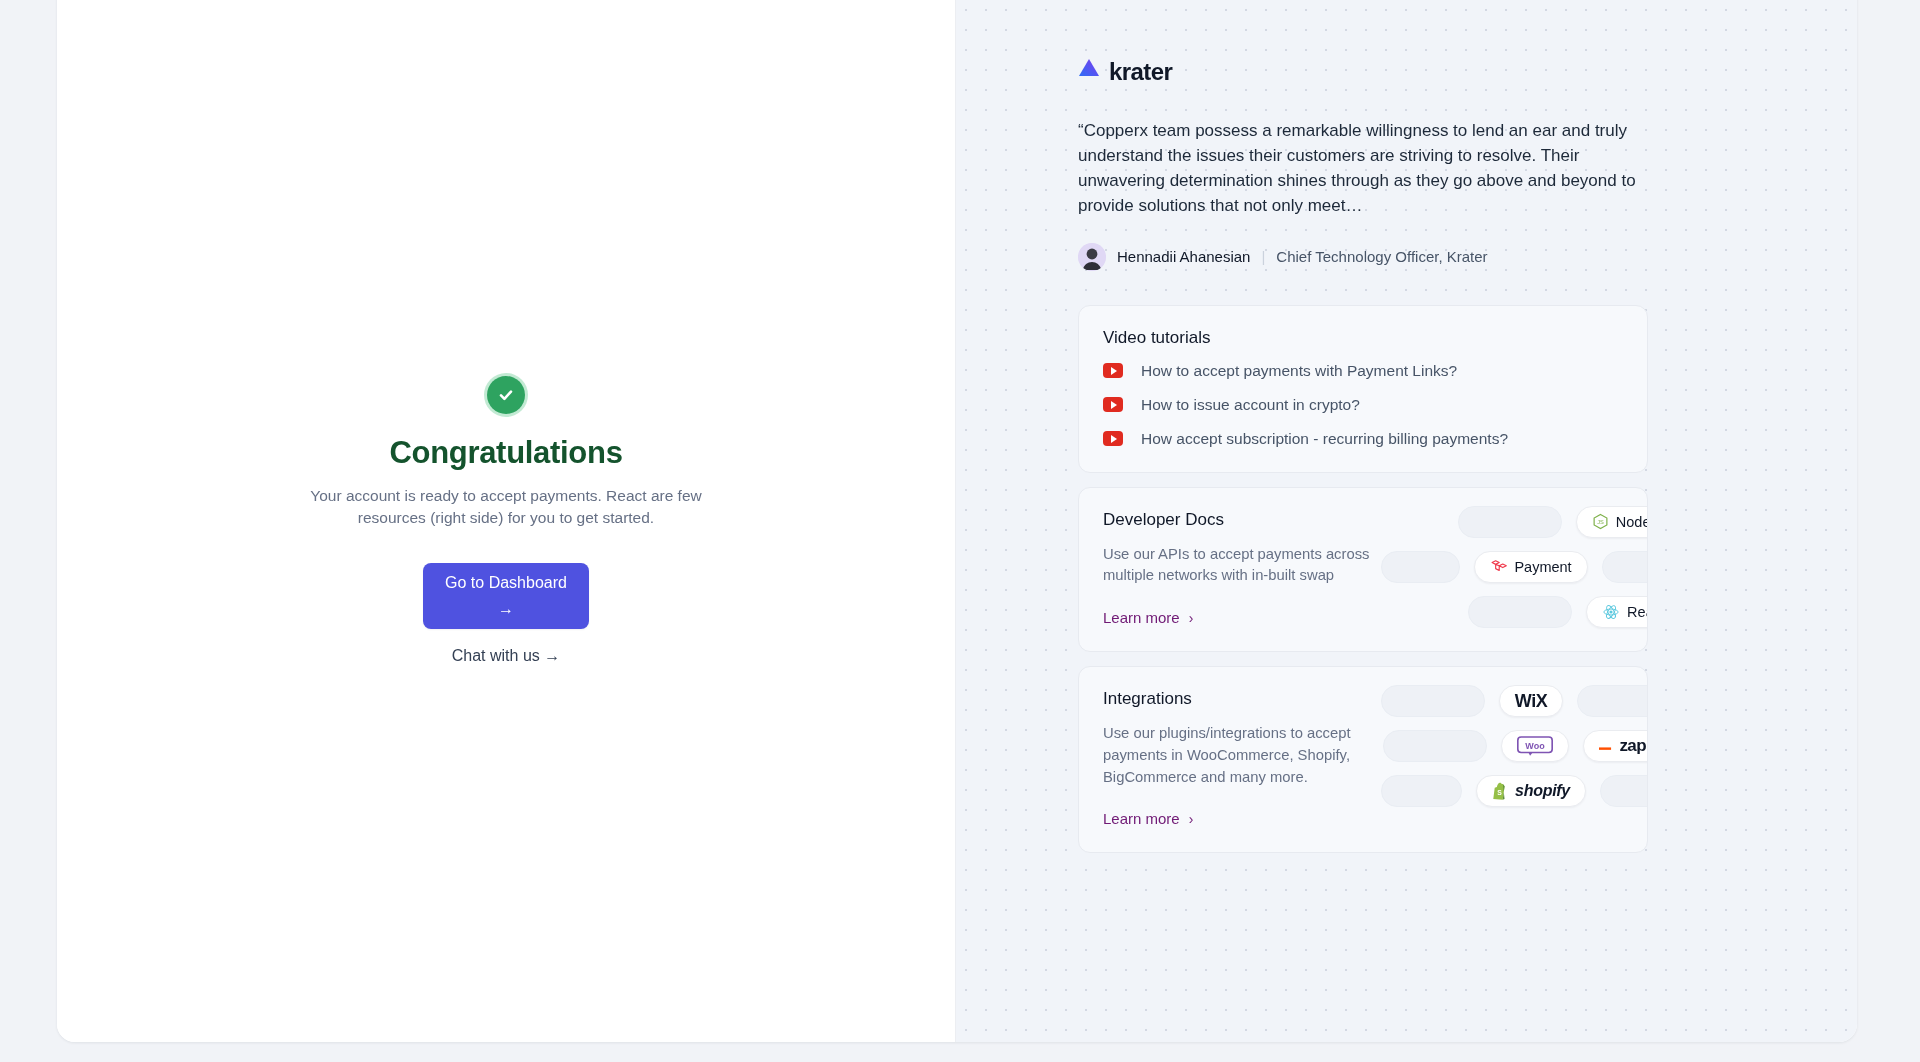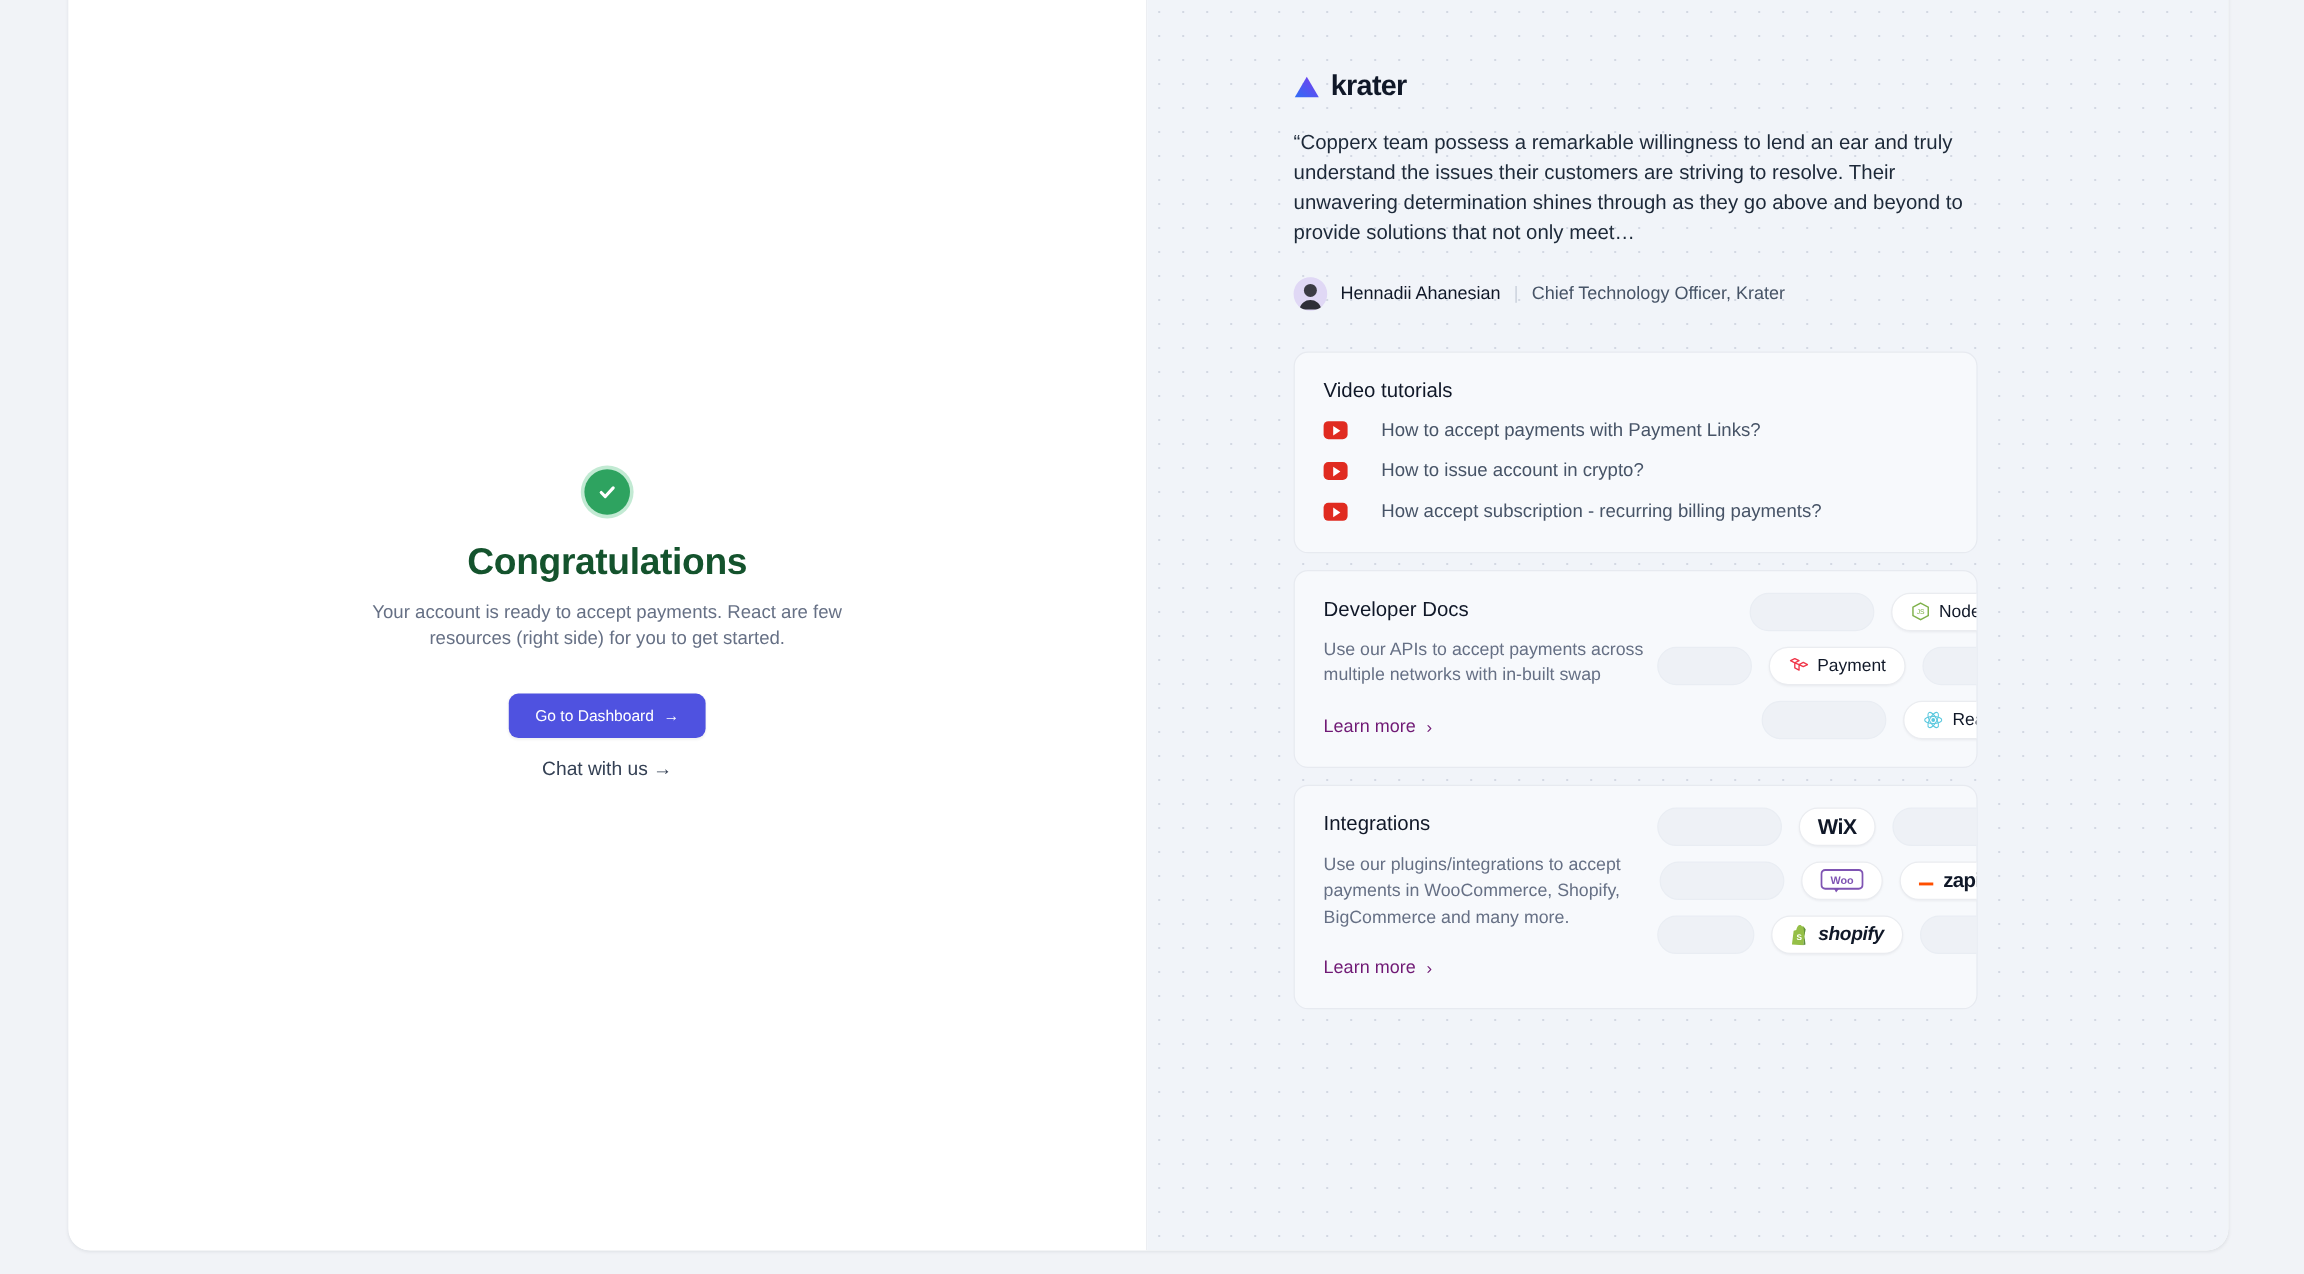--- a/index.html
+++ b/index.html
@@ -58,37 +58,38 @@
   .congrats-sub {
     font-size: 15.5px; color: #667085; line-height: 1.42;
     max-width: 420px; margin: 0 auto;
   }
   .dash-btn {
     display: inline-flex; align-items: center; gap: 8px;
     margin-top: 34px;
     background: #4f52e0; color: #fff;
     border: none; border-radius: 8px;
     padding: 11px 22px;
-    font-size: 13px; font-family: inherit; cursor: pointer;
+    font-size: 16px; font-family: inherit; cursor: pointer;
     box-shadow: 0 1px 2px rgba(16,24,40,.06);
+    flex-direction: column;
   }
   .chat-link {
     display: block; margin-top: 18px;
     font-size: 16px; color: #344054; text-decoration: none;
   }
   
   .right-panel {
     position: absolute; left: 899px; top: 0;
     width: 901px; height: 100%;
     background:
       radial-gradient(circle, #d3d8e3 1.25px, transparent 1.3px) 0 0 / 20px 20px,
       #f1f4f9;
     padding: 78px 0 0 122px;
   }
-  .krater-logo { display: flex; align-items: center; gap: 9px; margin-bottom: 20px; }
+  .krater-logo { display: flex; gap: 9px; margin-bottom: 32px; }
   .krater-word {
     font-size: 24px; font-weight: 700; color: #101828; letter-spacing: -.6px;
   }
   .quote {
     font-size: 17px; line-height: 1.48; color: #1d2939;
     max-width: 578px; margin-bottom: 24px;
   }
   .author-row { display: flex; align-items: center; gap: 11px; margin-bottom: 34px; }
   .avatar {
     width: 28px; height: 28px; border-radius: 50%;
@@ -105,21 +106,21 @@
     background: #f7f9fc;
     border: 1px solid #e7eaf0;
     border-radius: 12px;
     padding: 22px 24px 24px;
     margin-bottom: 14px;
     overflow: hidden;
   }
   .card-title { font-size: 17px; color: #101828; font-weight: 400; margin-bottom: 14px; }
   
   .video-item {
-    display: flex; align-items: center; gap: 28px;
+    display: flex; align-items: center; gap: 18px;
     margin-bottom: 16px; text-decoration: none;
   }
   .video-item:last-child { margin-bottom: 0; text-align: center; }
   .yt-icon {
     width: 20px; height: 15px; border-radius: 4px;
     background: #e02b20; flex: none;
     display: flex; align-items: center; justify-content: center;
   }
   .yt-icon::after {
     content: ""; width: 0; height: 0;

